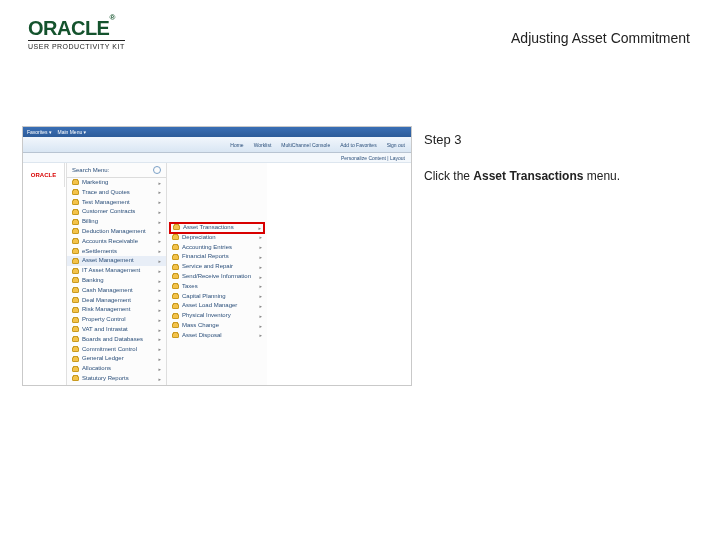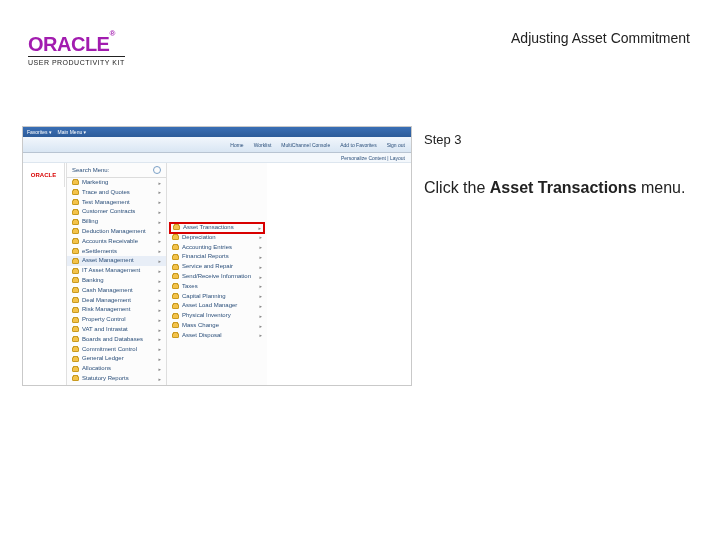--- a/index.html
+++ b/index.html
@@ -14,24 +14,23 @@
     position: relative;
     overflow: hidden;
   }
   .logo-block {
     position: absolute;
     top: 18px; left: 28px;
   }
   .oracle-logo {
     font-weight: bold;
     font-size: 20px;
-    color: #a21caf;
+    color: #14532d;
     letter-spacing: -0.5px;
     line-height: 1;
-    margin-top: 16px;
   }
   .oracle-logo sup { font-size: 8px; top: -0.9em; position: relative; }
   .logo-sub {
     font-size: 7px;
     letter-spacing: 0.5px;
     color: #222;
     border-top: 1px solid #222;
     margin-top: 2px;
     padding-top: 2px;
   }
@@ -40,22 +39,22 @@
     top: 30px; right: 30px;
     font-size: 14px;
   }
   .instruction-pane {
     position: absolute;
     top: 130px; left: 424px;
     width: 275px;
     font-size: 13px;
     line-height: 1.6;
   }
-  .instruction-pane .step { margin-bottom: 24px; }
-  .instruction-pane .click-line { font-size: 16px; }
+  .instruction-pane .step { margin-bottom: 16px; }
+  .instruction-pane .click-line { font-size: 12px; }
   .instruction-pane b { font-weight: bold; }
 
   
   .shot {
     position: absolute;
     top: 126px; left: 22px;
     width: 390px;
     height: 260px;
     border: 1px solid #c9c9c9;
     background: #fff;

